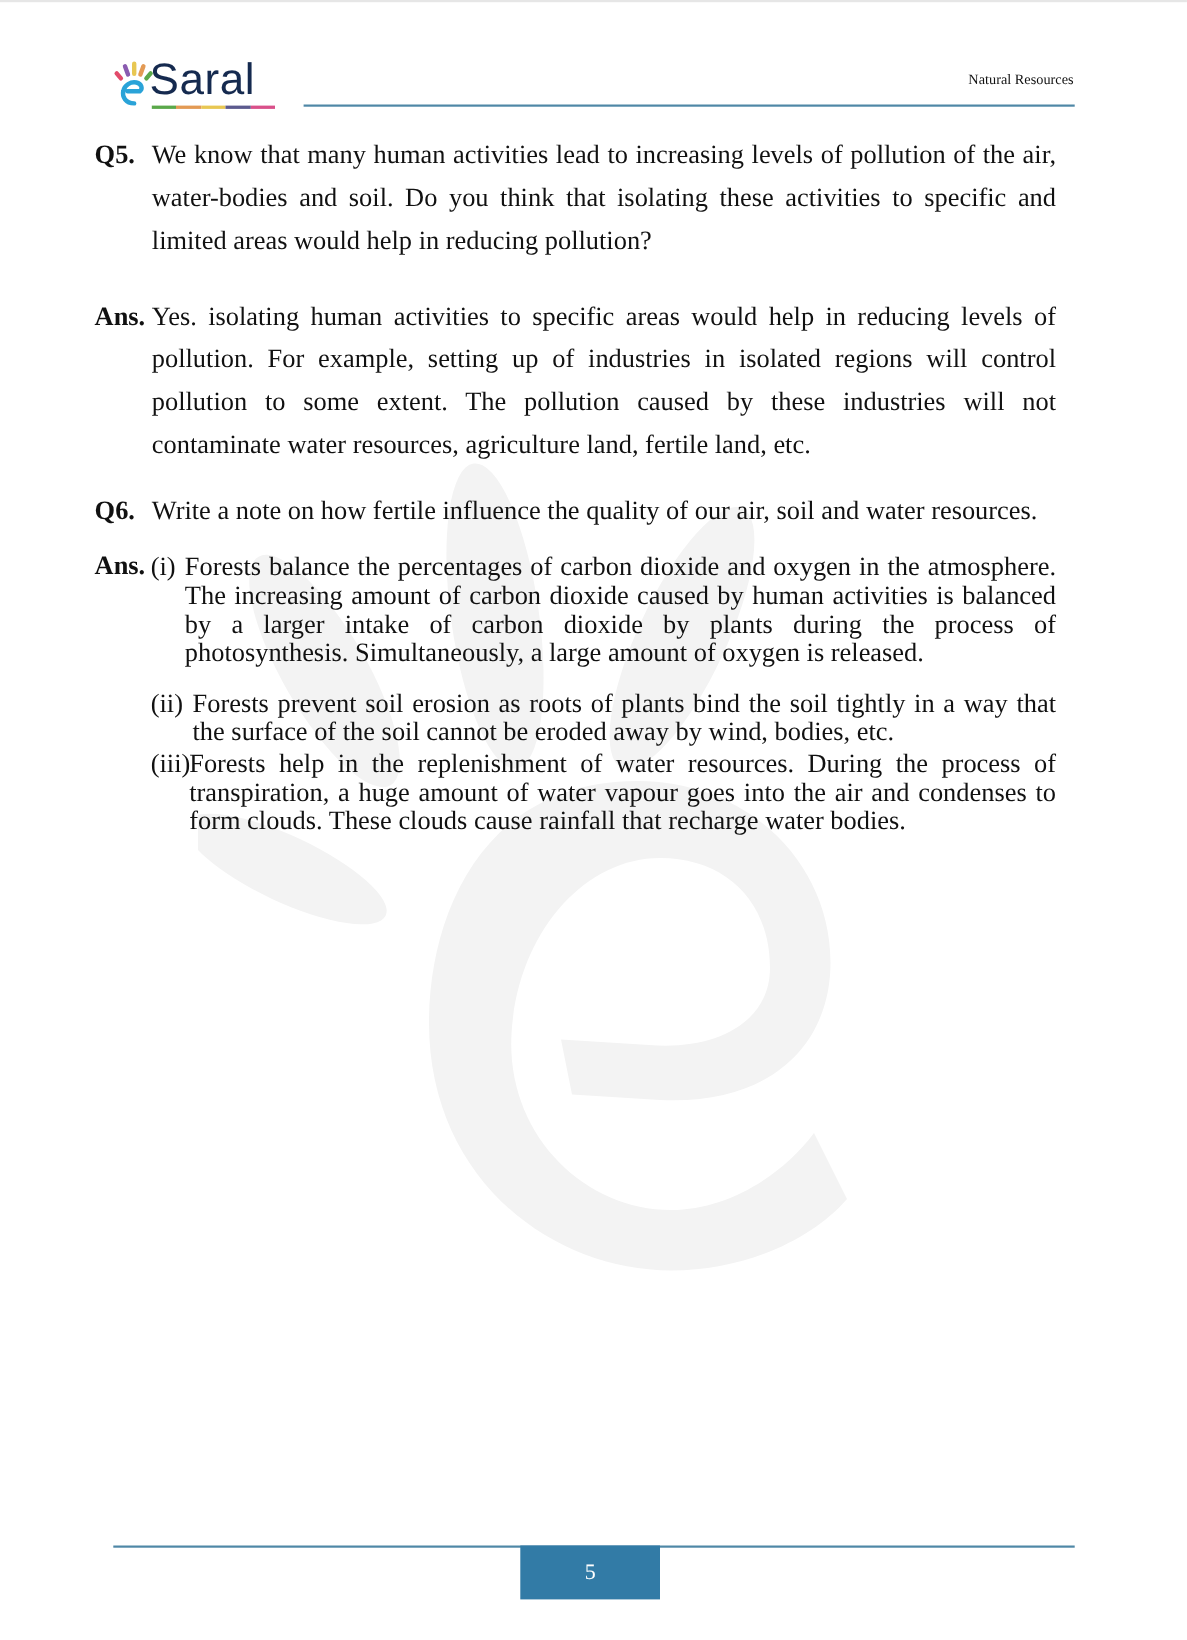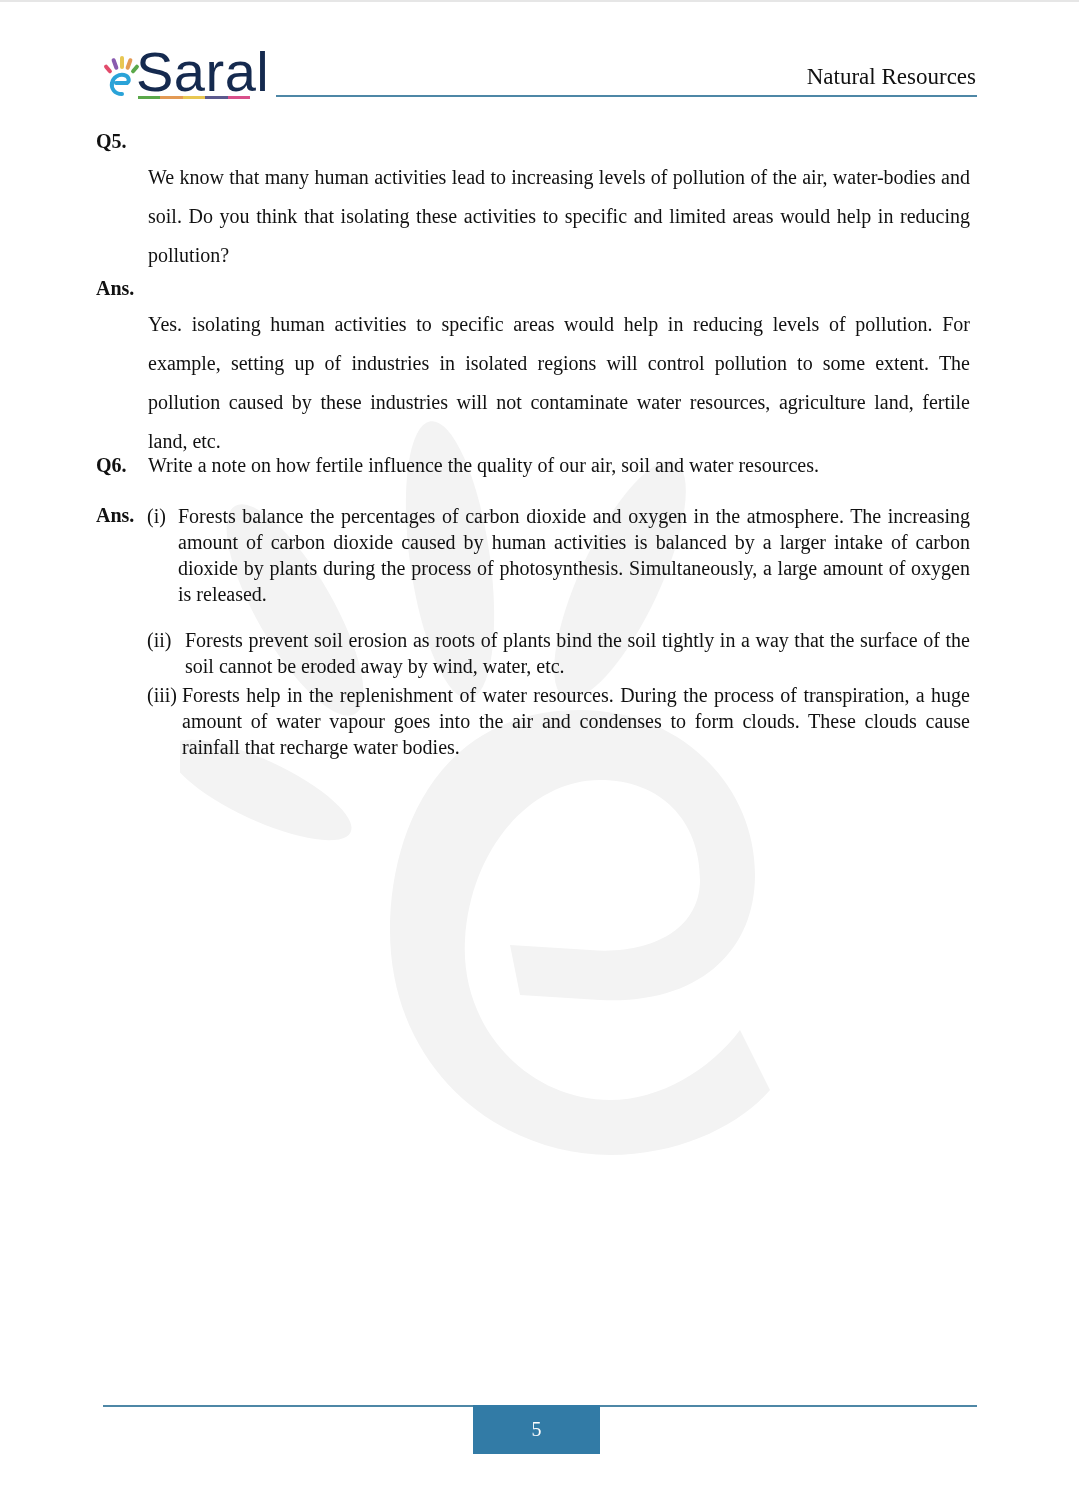--- a/index.html
+++ b/index.html
@@ -33,72 +33,72 @@
     .logo {
       position: absolute;
       left: 102px; top: 52px;
       width: 150px; height: 46px;
       z-index: 2;
     }
     .logo-word {
       position: absolute;
       left: 34px; top: -4px;
       font-family: "Liberation Sans", "DejaVu Sans", sans-serif;
-      font-size: 56px;
+      font-size: 40px;
       font-weight: 500;
       letter-spacing: 0.5px;
       color: #152a4f;
       line-height: 48px;
     }
     .logo-stripe {
       position: absolute;
       left: 36px; top: 44px;
       height: 3px;
       width: 112px;
       display: flex;
     }
     .logo-stripe span { flex: 1; height: 3px; }
     .header-title {
       position: absolute;
       right: 103px; top: 64px;
-      font-size: 23px;
+      font-size: 13px;
       color: #111;
       z-index: 2;
     }
     .header-rule {
       position: absolute;
       left: 276px; top: 95px;
       width: 701px; height: 2px;
       background: #4e87a6;
       z-index: 2;
     }
     
     .content {
       position: absolute;
       left: 0; top: 0;
       width: 1079px;
       z-index: 1;
     }
     .qa {
       position: absolute;
-      left: 96px;
+      left: 86px;
       width: 874px;
-      font-size: 20px;
+      font-size: 24px;
     }
     .qa .label {
       position: absolute;
       left: 0; top: 0;
       font-weight: bold;
     }
     .qa .body {
       margin-left: 52px;
       text-align: justify;
     }
     .q5 { top: 122px; }
-    .q5 .body, .ans5 .body { line-height: 39px; margin-top: 36px; }
+    .q5 .body, .ans5 .body { line-height: 39px; }
     .q5 .label, .ans5 .label { line-height: 39px; }
     .ans5 { top: 269px; }
     .q6 { top: 449px; line-height: 32px; font-family: Liberation Serif, serif; }
     .q6 .label { line-height: 32px; }
     .ans6 { top: 500px; line-height: 26px; }
     .ans6 .label { line-height: 30px; }
     .ans6 .intro { line-height: 26px; margin-top: 2px; }
     .point {
       position: relative;
       margin-left: 0;
@@ -185,21 +185,21 @@
 
   <div class="qa ans6">
     <span class="label">Ans.</span>
     <div class="list">
       <div class="point p1">
         <span class="num">(i)</span>
         <span>Forests balance the percentages of carbon dioxide and oxygen in the atmosphere. The increasing amount of carbon dioxide caused by human activities is balanced by a larger intake of carbon dioxide by plants during the process of photosynthesis. Simultaneously, a large amount of oxygen is released.</span>
       </div>
       <div class="point p2">
         <span class="num">(ii)</span>
-        <span>Forests prevent soil erosion as roots of plants bind the soil tightly in a way that the surface of the soil cannot be eroded away by wind, water, etc.</span>
+        <span>Forests prevent soil erosion as roots of plants bind the soil tightly in a way that the surface of the soil cannot be eroded away by wind, bodies, etc.</span>
       </div>
       <div class="point p3">
         <span class="num">(iii)</span>
         <span>Forests help in the replenishment of water resources. During the process of transpiration, a huge amount of water vapour goes into the air and condenses to form clouds. These clouds cause rainfall that recharge water bodies.</span>
       </div>
     </div>
   </div>
 
 </div>
 

